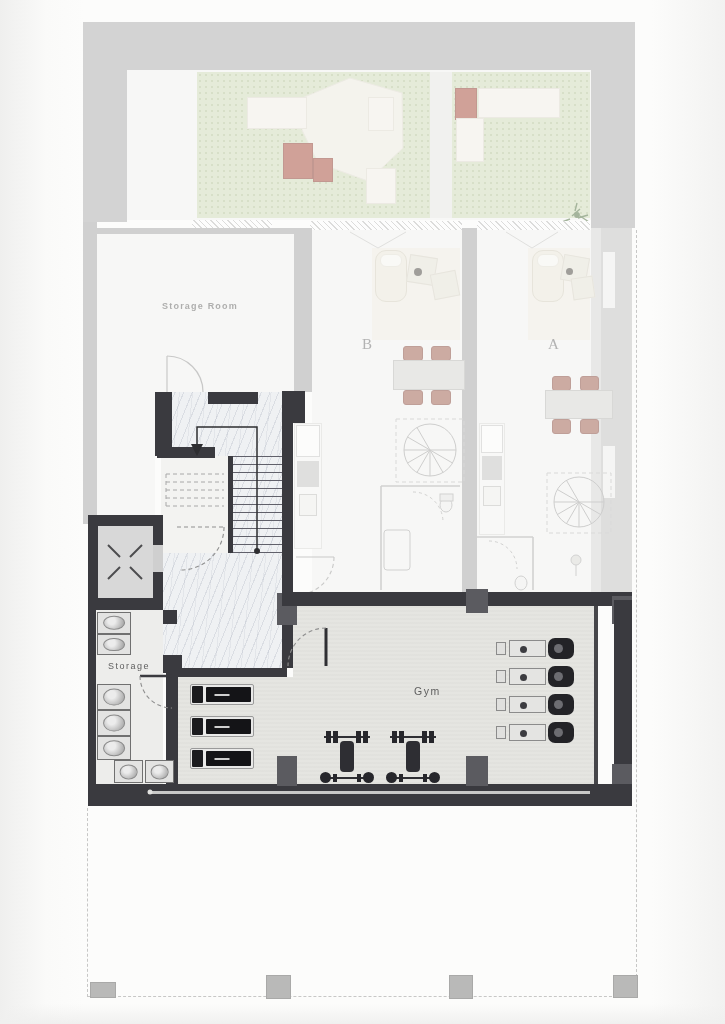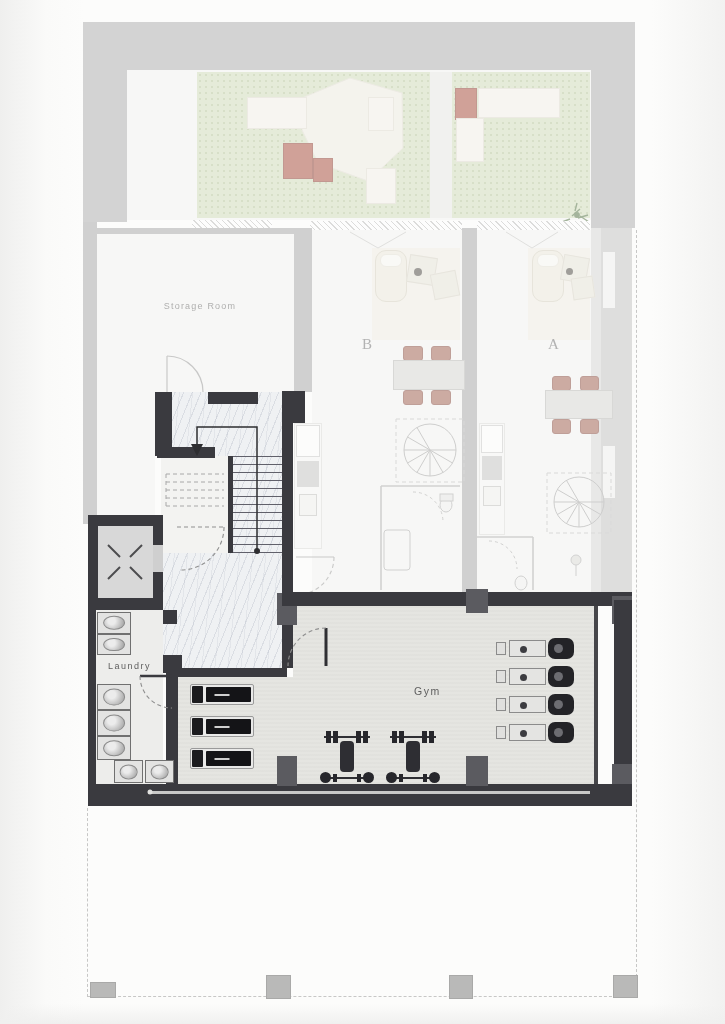--- a/index.html
+++ b/index.html
@@ -50,21 +50,21 @@
   .bike .frame{position:absolute;left:13px;top:1px;width:37px;height:17px;background:#e4e4e2;border:1px solid #8b8b8b;box-sizing:border-box;}
   .bike .hub{position:absolute;left:10px;top:5px;width:7px;height:7px;border-radius:50%;background:#3c3c40;}
   .bike .head{position:absolute;left:52px;top:-1px;width:26px;height:21px;background:#232327;border-radius:7px;}
   .bike .headring{position:absolute;left:58px;top:5px;width:9px;height:9px;border-radius:50%;background:#6d6d72;}
   .bench-seat{background:#2e2e33;border-radius:4px;}
   .bar{background:#2e2e33;}
   .plate{background:#26262b;}
   .plate-round{background:#26262b;border-radius:50%;}
   
   .lab{position:absolute;color:#5e5e5e;letter-spacing:1.5px;}
-  .lab-faded{position:absolute;color:#6f6f6f;letter-spacing:1.2px;}
+  .lab-faded{position:absolute;color:#6f6f6f;letter-spacing:1.2px;font-weight:bold;}
   .serif{font-family:"Liberation Serif",serif;}
   
   .dash-v{border-left:1px dashed #c7c7c6;}
   .dash-h{border-top:1px dashed #c7c7c6;}
   .pier{background:#b9b9b8;border:1px solid #a9a9a8;box-sizing:border-box;}
   svg{position:absolute;left:0;top:0;pointer-events:none;}
 </style>
 </head>
 <body>
 
@@ -378,21 +378,21 @@
       <path d="M140,676 A32,32 0 0 0 172,708" fill="none" stroke="#8f8f8f" stroke-width="1.1" stroke-dasharray="4,3"></path>
     </g>
 
     <g>
       <line x1="326" y1="628" x2="326" y2="666" stroke="#2f2f33" stroke-width="3"></line>
       <path d="M326,628 A38,38 0 0 0 288,666" fill="none" stroke="#8f8f8f" stroke-width="1.1" stroke-dasharray="4,3"></path>
     </g>
     <circle cx="150" cy="792" r="2.5" fill="#e2e2e0"></circle>
   </svg>
 
-  <div class="lab" style="left:108px;top:661px;font-size:9px;">Laundry</div>
+  <div class="lab" style="left:108px;top:661px;font-size:9px;">Storage</div>
   <div class="lab" style="left:414px;top:685px;font-size:10.5px;">Gym</div>
 
   <div class="serif abs" style="left:362px;top:336px;font-size:15px;color:#b2b2b2;">B</div>
   <div class="serif abs" style="left:548px;top:336px;font-size:15px;color:#b2b2b2;">A</div>
 
   <div class="abs dash-v" style="left:87px;top:808px;width:0;height:189px;"></div>
   <div class="abs dash-v" style="left:636px;top:230px;width:0;height:767px;"></div>
   <div class="abs dash-h" style="left:88px;top:996px;width:549px;height:0;"></div>
   <div class="abs pier" style="left:90px;top:982px;width:26px;height:16px;"></div>
   <div class="abs pier" style="left:266px;top:975px;width:25px;height:24px;"></div>

